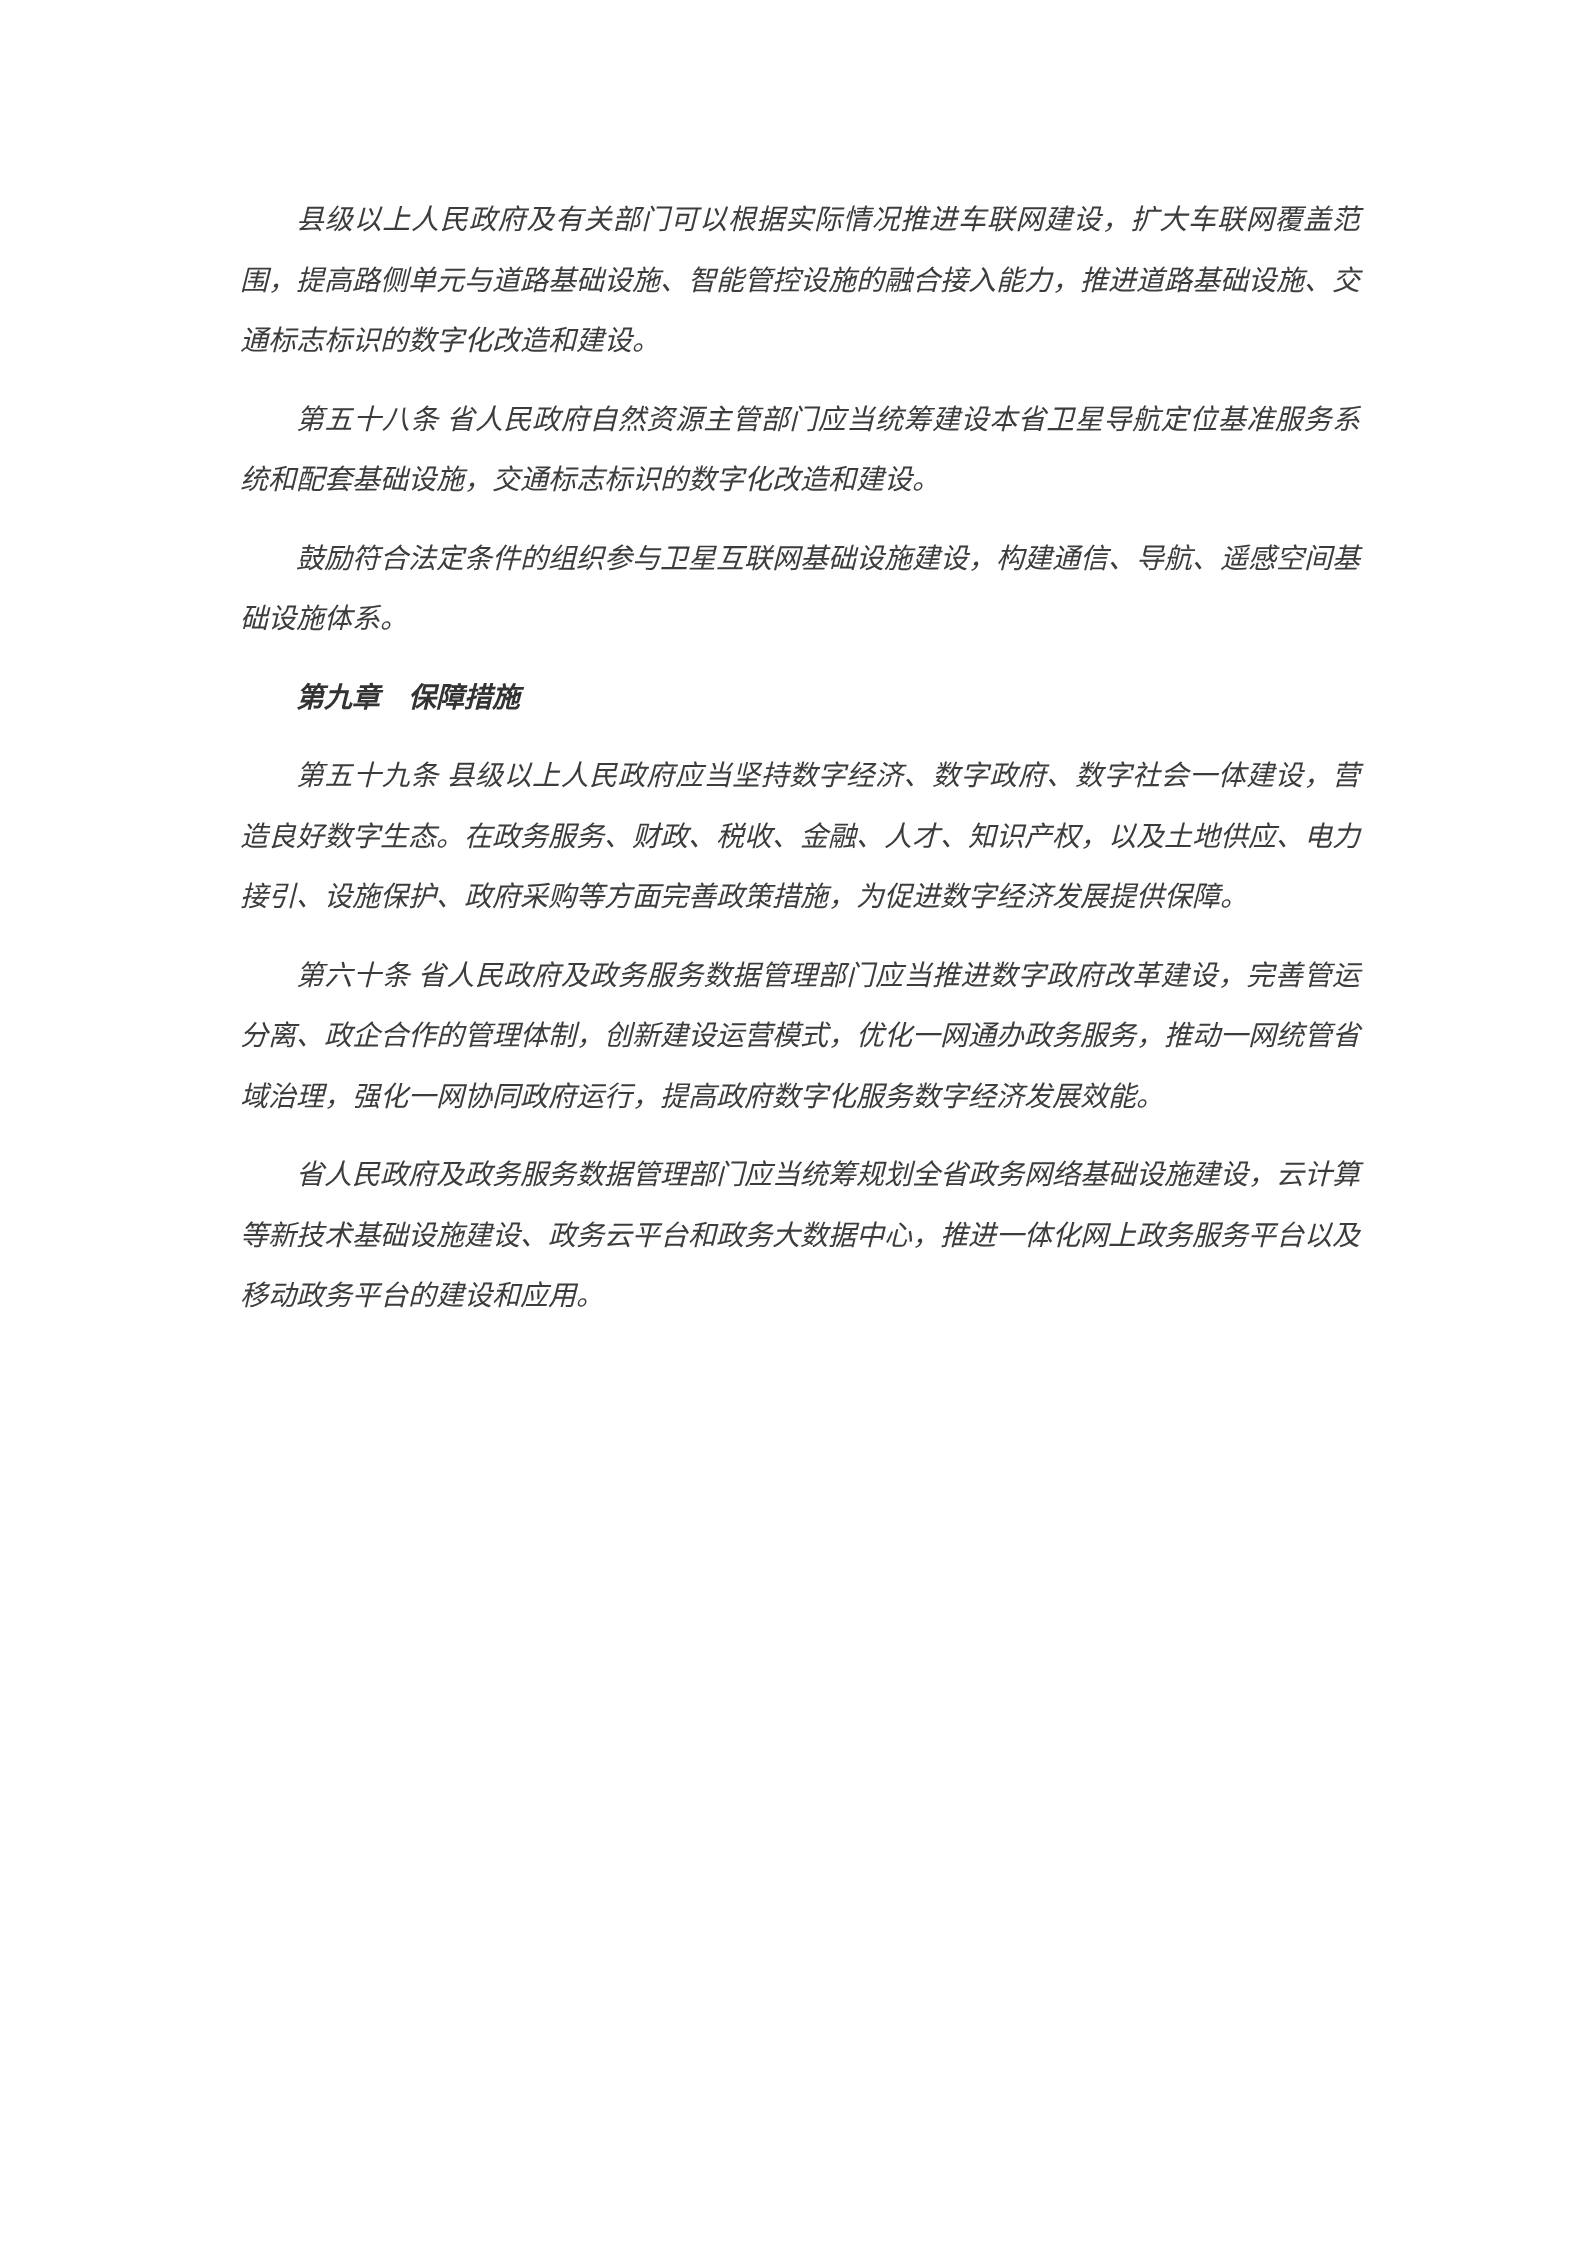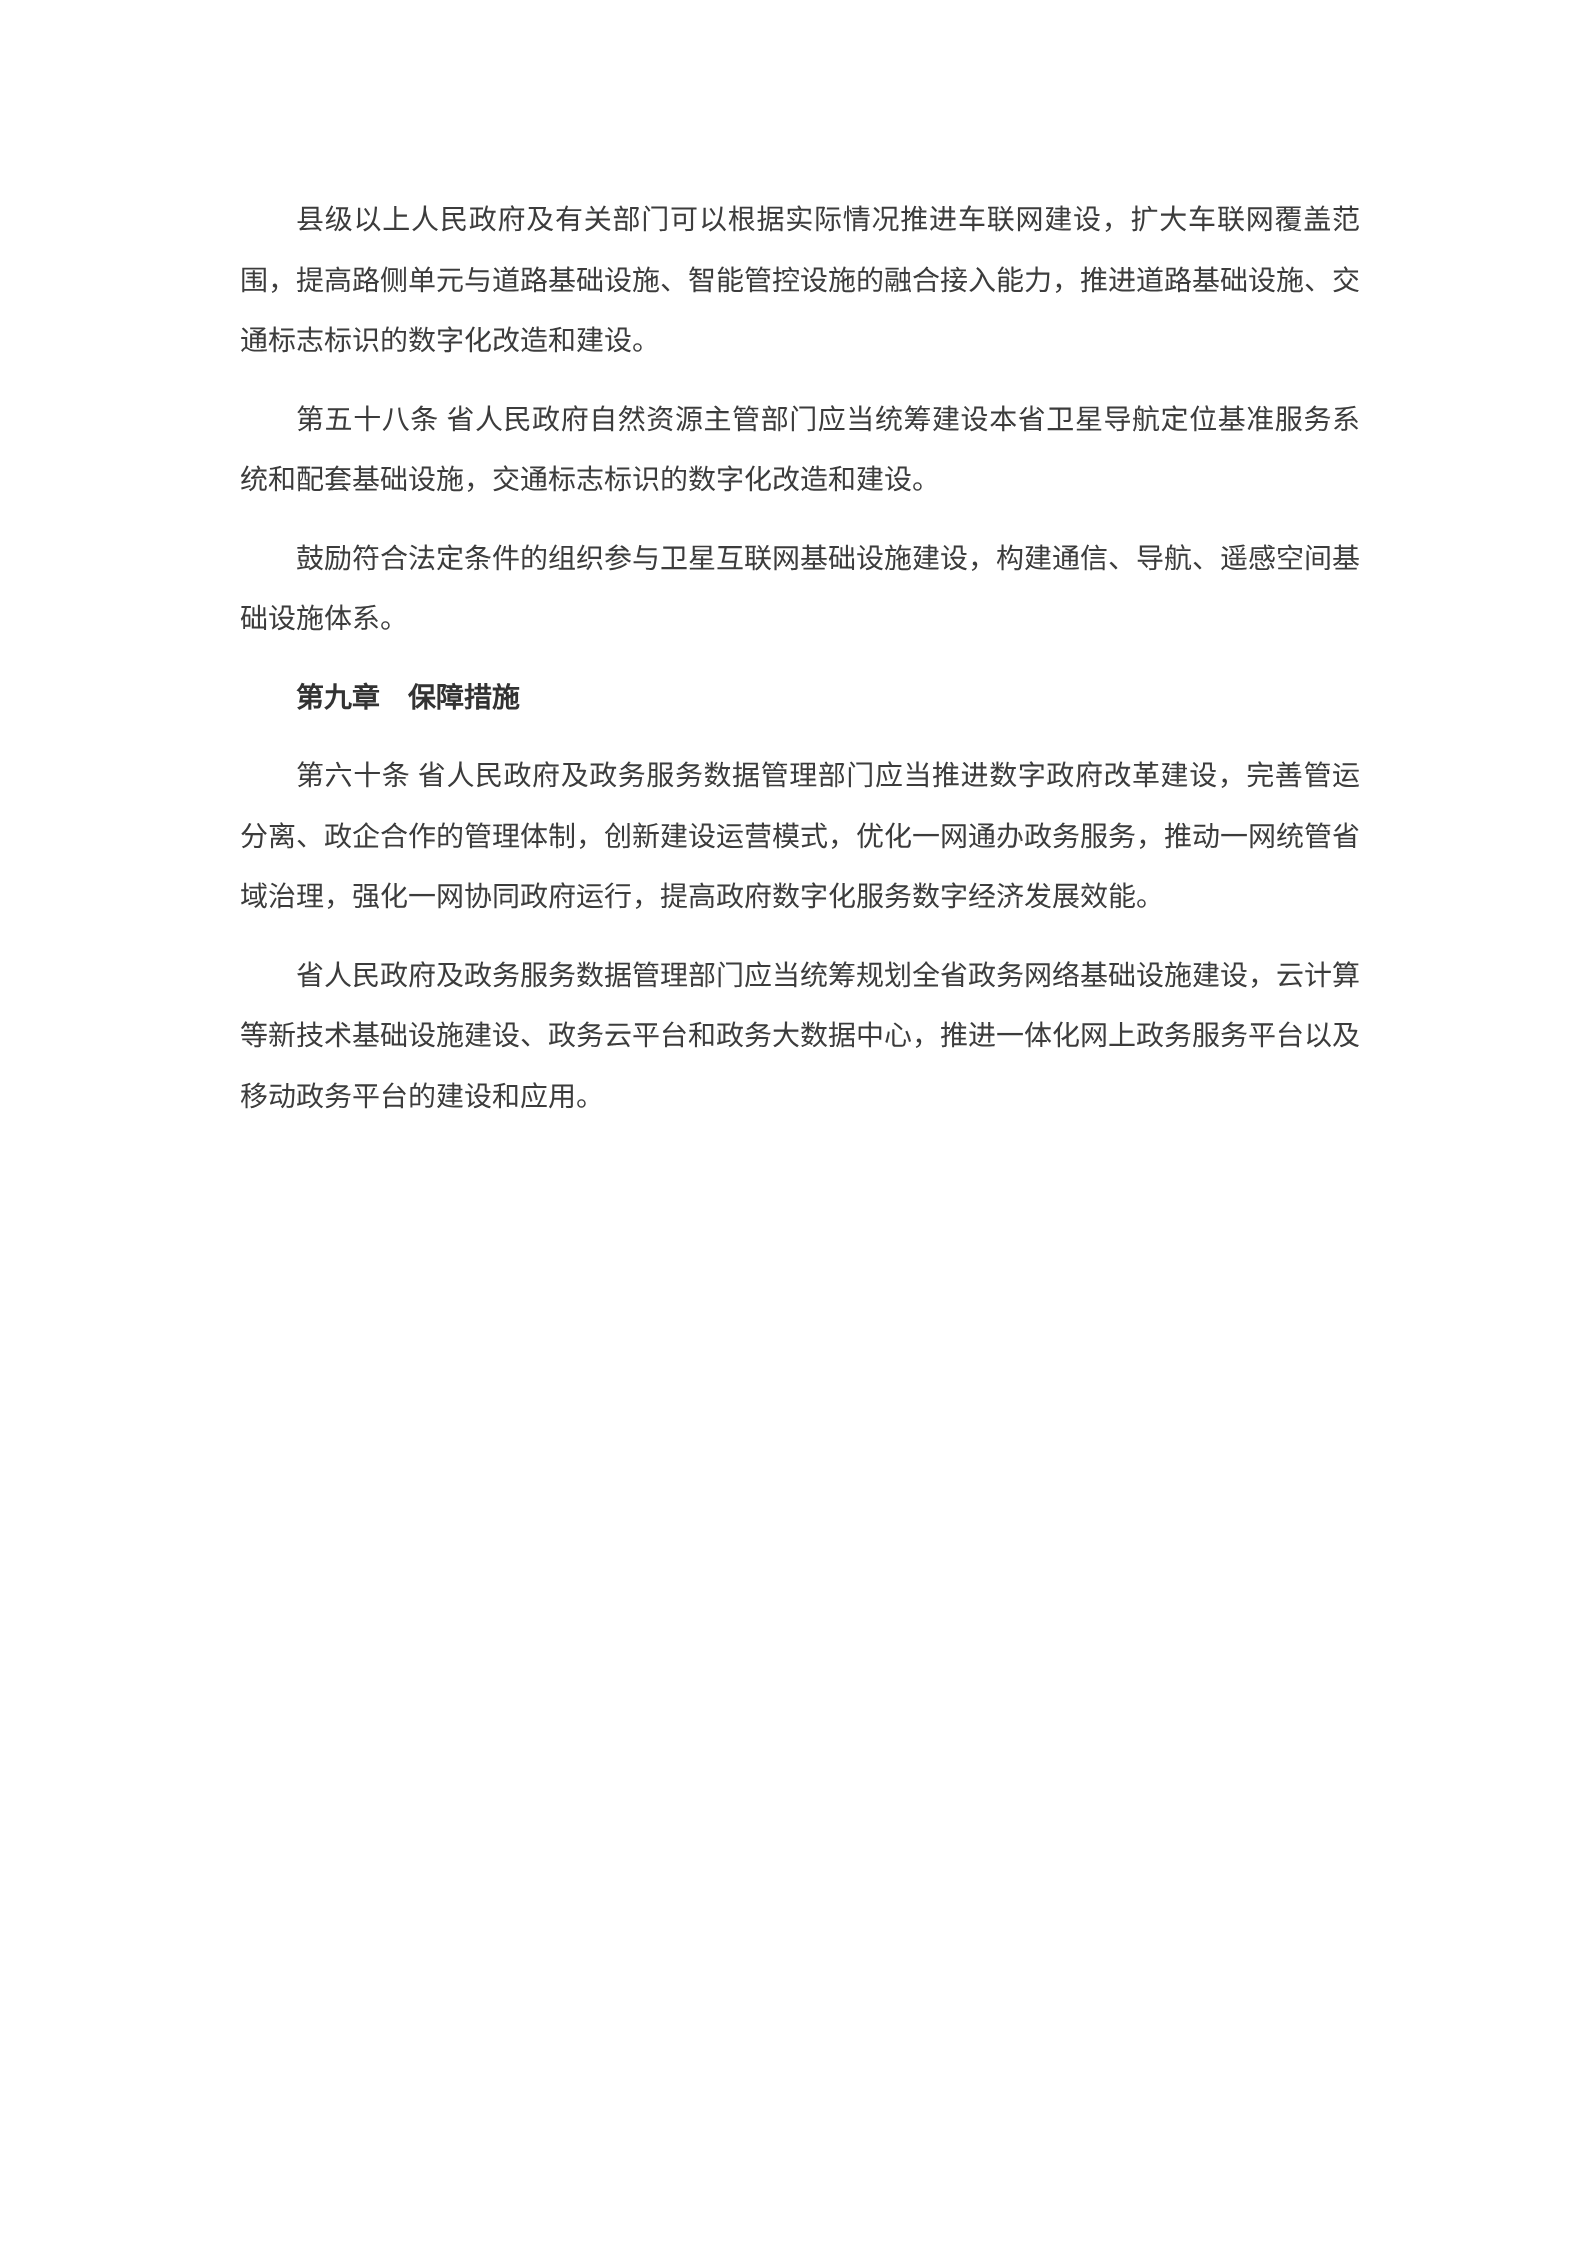--- a/index.html
+++ b/index.html
@@ -13,20 +13,21 @@
     background:var(--bg);
   }
   .page{
     position:relative;
     width:1586px;
     height:2244px;
     box-sizing:border-box;
     background:var(--bg);
     padding:190px 226px 0 240px;
     overflow:hidden;
+    font-style:italic;
   }
   .page p{
     margin:0 0 18px 0;
     font-family:"Liberation Serif","DejaVu Serif",serif;
     font-size:28px;
     line-height:60.5px;
     color:var(--fg);
     text-align:justify;
     text-justify:inter-ideograph;
     text-indent:2em;
@@ -43,15 +44,16 @@
   }
 </style>
 </head>
 <body>
 
 <main class="page">
   <p>县级以上人民政府及有关部门可以根据实际情况推进车联网建设，扩大车联网覆盖范围，提高路侧单元与道路基础设施、智能管控设施的融合接入能力，推进道路基础设施、交通标志标识的数字化改造和建设。</p>
   <p>第五十八条 省人民政府自然资源主管部门应当统筹建设本省卫星导航定位基准服务系统和配套基础设施，交通标志标识的数字化改造和建设。</p>
   <p>鼓励符合法定条件的组织参与卫星互联网基础设施建设，构建通信、导航、遥感空间基础设施体系。</p>
   <h2 class="chapter">第九章　保障措施</h2>
+  <p>第五十九条 县级以上人民政府应当坚持数字经济、数字政府、数字社会一体建设，营造良好数字生态。在政务服务、财政、税收、金融、人才、知识产权，以及土地供应、电力接引、设施保护、政府采购等方面完善政策措施，为促进数字经济发展提供保障。</p>
   <p>第六十条 省人民政府及政务服务数据管理部门应当推进数字政府改革建设，完善管运分离、政企合作的管理体制，创新建设运营模式，优化一网通办政务服务，推动一网统管省域治理，强化一网协同政府运行，提高政府数字化服务数字经济发展效能。</p>
   <p>省人民政府及政务服务数据管理部门应当统筹规划全省政务网络基础设施建设，云计算等新技术基础设施建设、政务云平台和政务大数据中心，推进一体化网上政务服务平台以及移动政务平台的建设和应用。</p>
 </main>
 
 </body></html>

